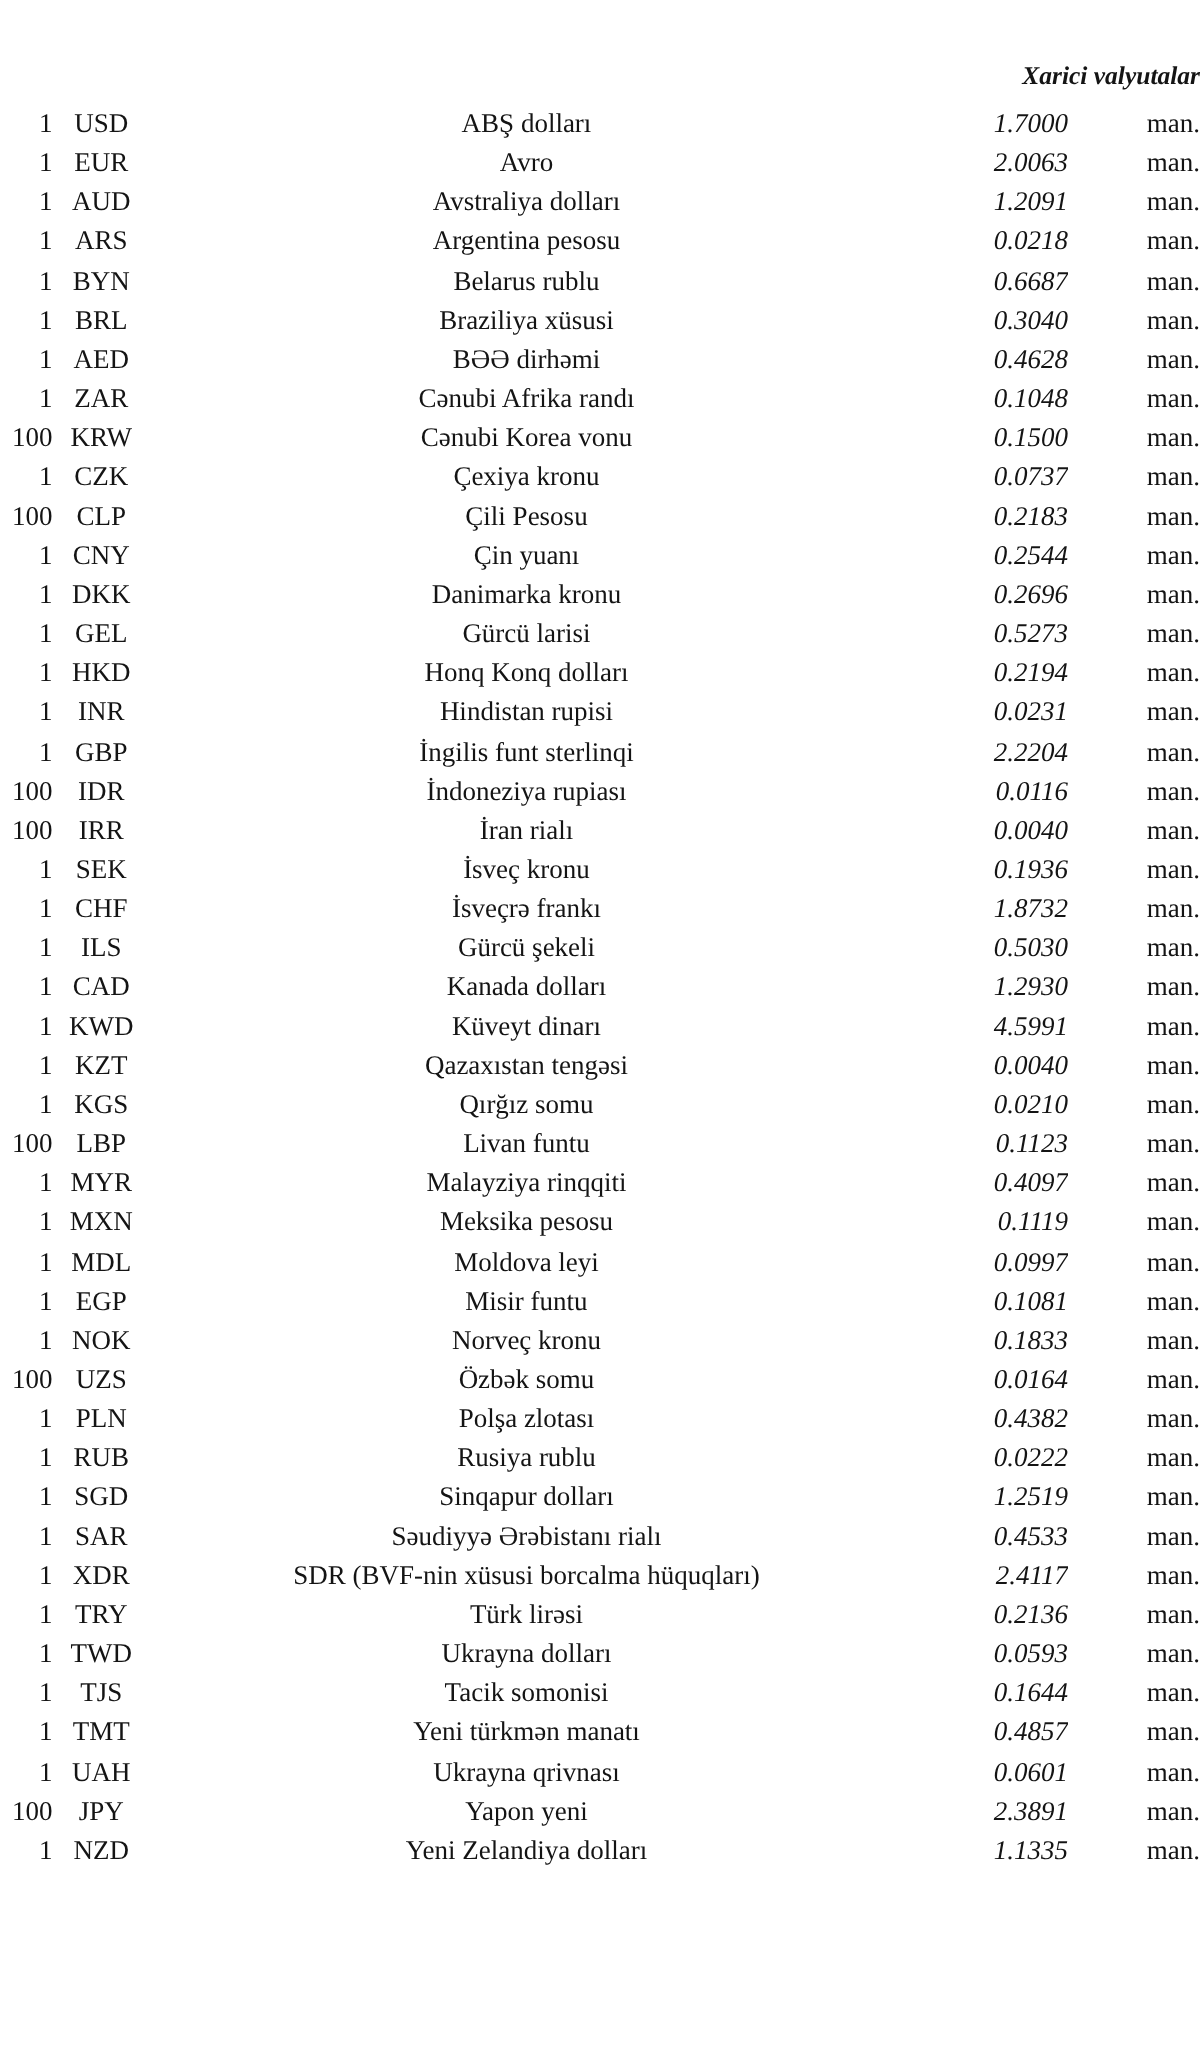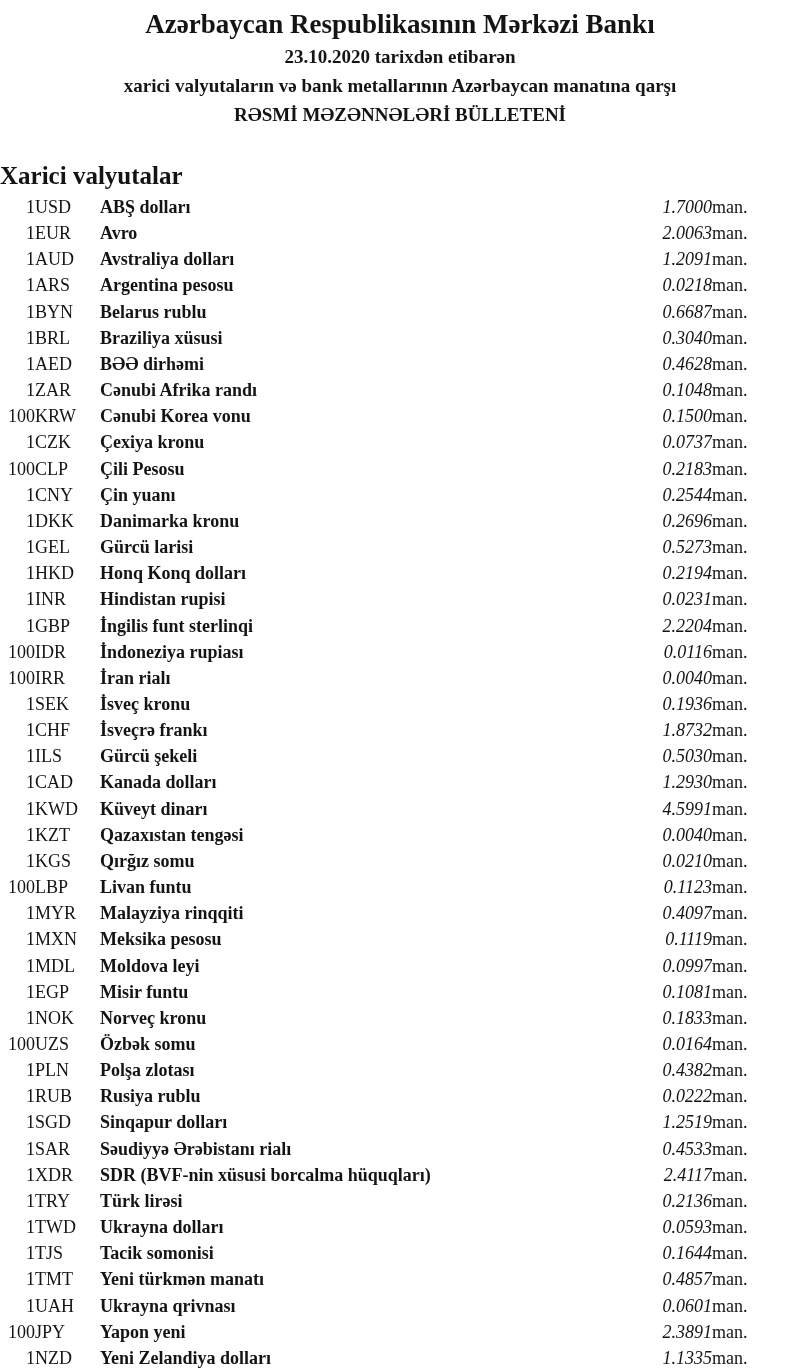--- a/index.html
+++ b/index.html
@@ -27,56 +27,51 @@
     text-align: center;
     font-size: 19px;
     line-height: 21px;
     font-weight: 700;
   }
   .sub-date    { margin-top: 7px; }
   .sub-subject { margin-top: 8px; }
   .sub-caps    { margin-top: 8px; }
   .section-title {
     margin-top: 40px;
-    text-align: left;
-    font-size: 25px;
+    text-align: right;
+    font-size: 17px;
     line-height: 21px;
     font-weight: 700;
+    font-style: italic;
   }
   table.rates {
     margin-top: 8px;
     width: 800px;
     border-collapse: collapse;
     table-layout: fixed;
   }
   table.rates td {
     height: 26.15px;
     padding: 0;
     font-size: 18px;
     line-height: 26.15px;
     white-space: nowrap;
     overflow: hidden;
     vertical-align: middle;
   }
   td.qty  { text-align: right; }
-  td.code { text-align: left; }
-  td.name { padding-left: 7px; text-align: left; font-weight: bold; }
+  td.code { text-align: center; }
+  td.name { padding-left: 7px; text-align: center; }
   td.rate { text-align: right; font-weight: 400; font-style: italic; }
-  td.unit { padding-left: 15px; text-align: left; margin-top: 36px; }
+  td.unit { padding-left: 15px; text-align: right; margin-top: 36px; }
 </style>
 </head>
 <body>
 
 <div class="page">
-  <div class="doc-header">
-    <div class="bank-title">Azərbaycan Respublikasının Mərkəzi Bankı</div>
-    <div class="sub-line sub-date">23.10.2020 tarixdən etibarən</div>
-    <div class="sub-line sub-subject">xarici valyutaların və bank metallarının Azərbaycan manatına qarşı</div>
-    <div class="sub-line sub-caps">RƏSMİ MƏZƏNNƏLƏRİ BÜLLETENİ</div>
-  </div>
 
   <div class="section-title">Xarici valyutalar</div>
 
   <table class="rates">
     <colgroup>
       <col style="width:35px">
       <col style="width:65px">
       <col style="width:502px">
       <col style="width:110px">
       <col style="width:88px">

